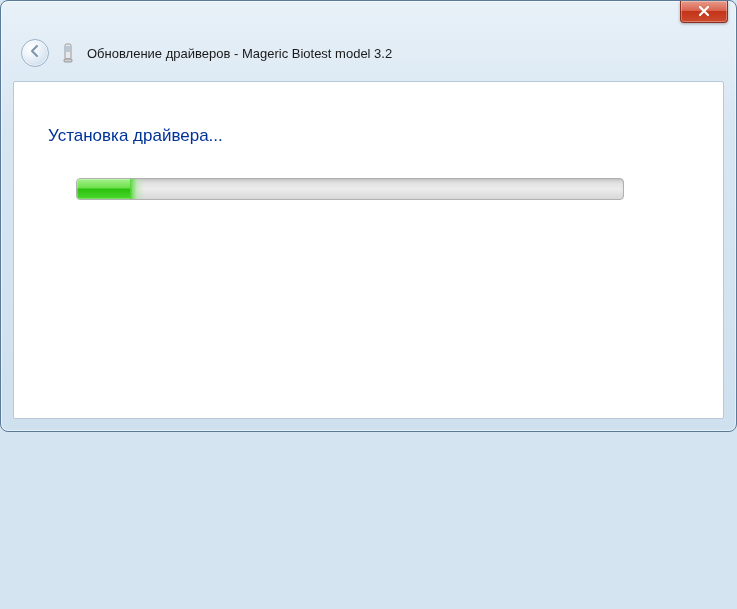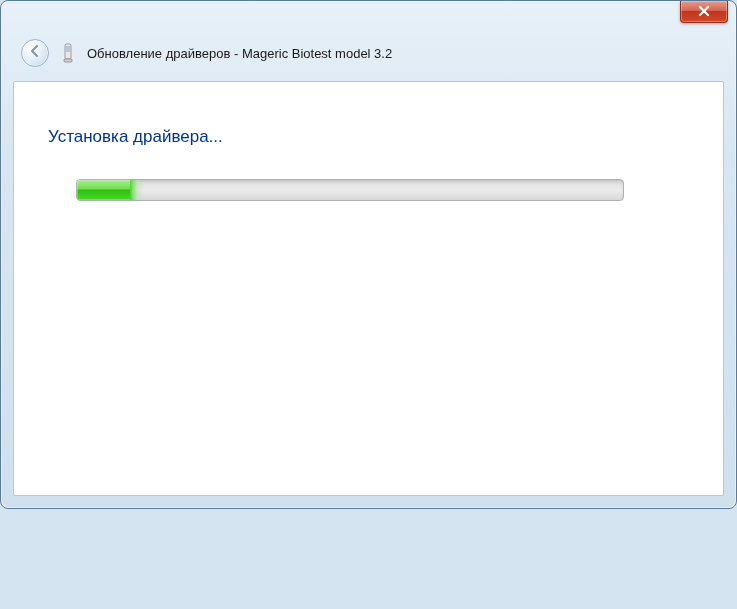--- a/index.html
+++ b/index.html
@@ -10,21 +10,21 @@
     body {
       width: 737px;
       height: 609px;
       font-family: "Segoe UI", Tahoma, sans-serif;
       background: #d4e4f0;
       overflow: hidden;
     }
     .window-frame {
       position: relative;
       width: 737px;
-      height: 509px;
+      height: 432px;
       background: linear-gradient(to bottom, #e8f1f8 0%, #d8e6f2 30%, #cfe0ee 100%);
       border: 1px solid #5a7a9a;
       border-radius: 8px;
       box-shadow: inset 0 0 0 1px rgba(255,255,255,0.5);
     }
     .close-button {
       position: absolute;
       top: 0;
       right: 8px;
       width: 48px;
@@ -82,21 +82,22 @@
       position: absolute;
       left: 12px;
       right: 12px;
       top: 80px;
       bottom: 12px;
       background: #ffffff;
       border: 1px solid #b8c8d8;
       border-radius: 2px;
     }
     .content-inner {
-      padding: 45px 34px;
+      padding: 36px 34px;
+      margin-top: 8px;
     }
     .heading {
       font-size: 17px;
       color: #003399;
       font-weight: 400;
       margin-bottom: 32px;
     }
     .progress-bar-container {
       margin-left: 28px;
       width: 548px;

